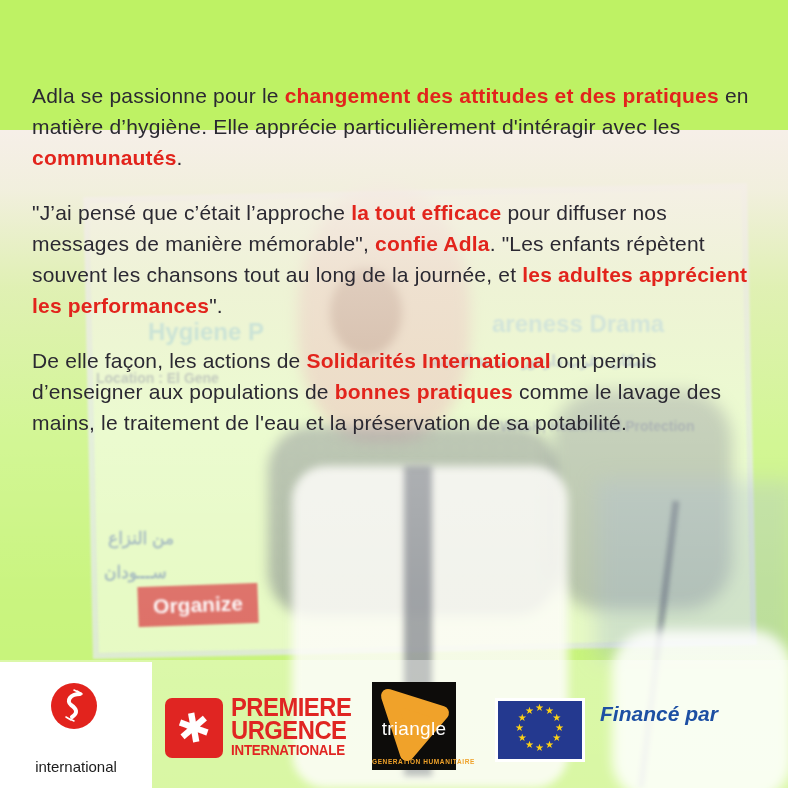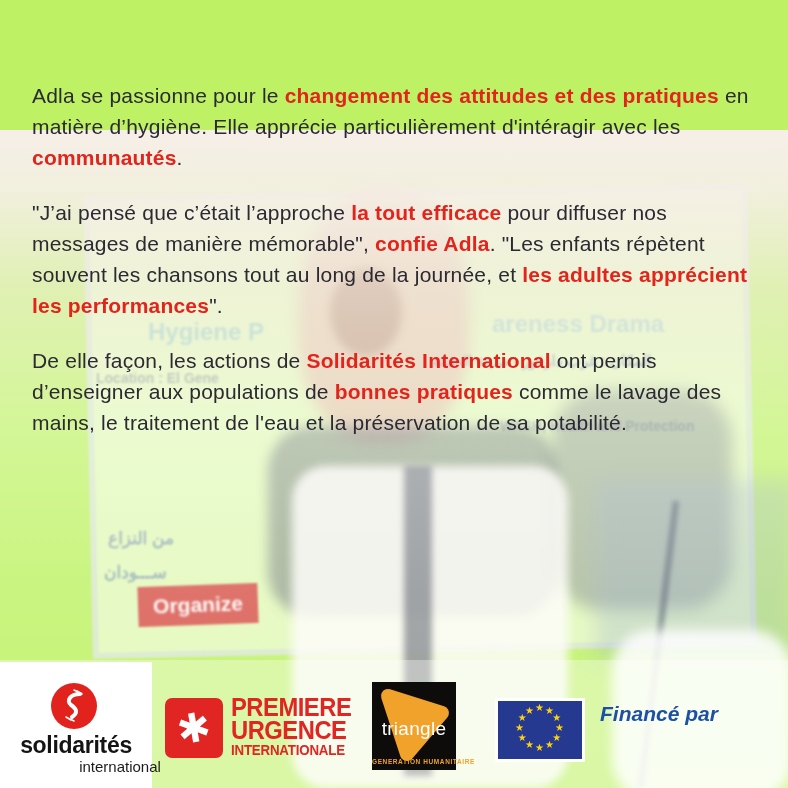--- a/index.html
+++ b/index.html
@@ -54,21 +54,21 @@
   .article .hl{color:#e2241c;font-weight:700;}
 
   
   .footer{position:absolute;left:0;top:660px;width:788px;height:128px;}
   .footer-wash{position:absolute;inset:0;background:rgba(255,255,255,0.35);}
   .sol-box{position:absolute;left:0;top:2px;width:152px;height:126px;background:#ffffff;}
   .sol-mark{position:absolute;left:50px;top:20px;width:48px;height:48px;}
   .sol-name{position:absolute;left:0;top:70px;width:152px;text-align:center;
             font-size:23px;font-weight:700;color:#141414;letter-spacing:-0.3px;}
   .sol-sub{position:absolute;left:0;top:96px;width:152px;text-align:center;
-           font-size:15px;font-weight:400;color:#1c1c1c;padding-left:44px;}
+           font-size:15px;font-weight:400;color:#1c1c1c;}
   .pui{position:absolute;left:165px;top:36px;}
   .pui-sq{position:absolute;left:0;top:2px;width:58px;height:60px;background:#e02522;
           border-radius:7px;color:#fff;text-align:center;}
   .pui-ast{display:inline-block;font-size:40px;line-height:60px;transform:rotate(-10deg);}
   .pui-txt{position:absolute;left:66px;top:0;color:#e02522;font-weight:700;
            transform:scaleX(0.95);transform-origin:left top;white-space:nowrap;}
   .pui-l1,.pui-l2{font-size:25px;line-height:23px;letter-spacing:-0.5px;}
   .pui-l3{font-size:14px;line-height:16px;letter-spacing:-0.2px;}
   .tri{position:absolute;left:372px;top:22px;width:84px;height:88px;background:#0d0c0a;}
   .tri svg{position:absolute;left:0;top:0;}
@@ -121,21 +121,20 @@
 
     <div class="sol-box">
       <div class="sol-mark">
         <svg width="48" height="48" viewBox="0 0 48 48">
           <circle cx="24" cy="24" r="23" fill="#e2231d"></circle>
           <path d="M30 12 C20 12 16 19 21 23 C27 27 28 31 22 35" fill="none" stroke="#ffffff" stroke-width="4" stroke-linecap="round"></path>
           <path d="M27 9 l5 3 M24 8 l4 2" stroke="#ffffff" stroke-width="1.6" stroke-linecap="round"></path>
           <path d="M21 38 l-5 -3 M24 39 l-4 -2" stroke="#ffffff" stroke-width="1.6" stroke-linecap="round"></path>
         </svg>
       </div>
-      <div class="sol-name">solidarités</div>
       <div class="sol-sub">international</div>
     </div>
 
     <div class="pui">
       <div class="pui-sq">
         <span class="pui-ast">✱</span>
       </div>
       <div class="pui-txt">
         <div class="pui-l1">PREMIERE</div>
         <div class="pui-l2">URGENCE</div>

